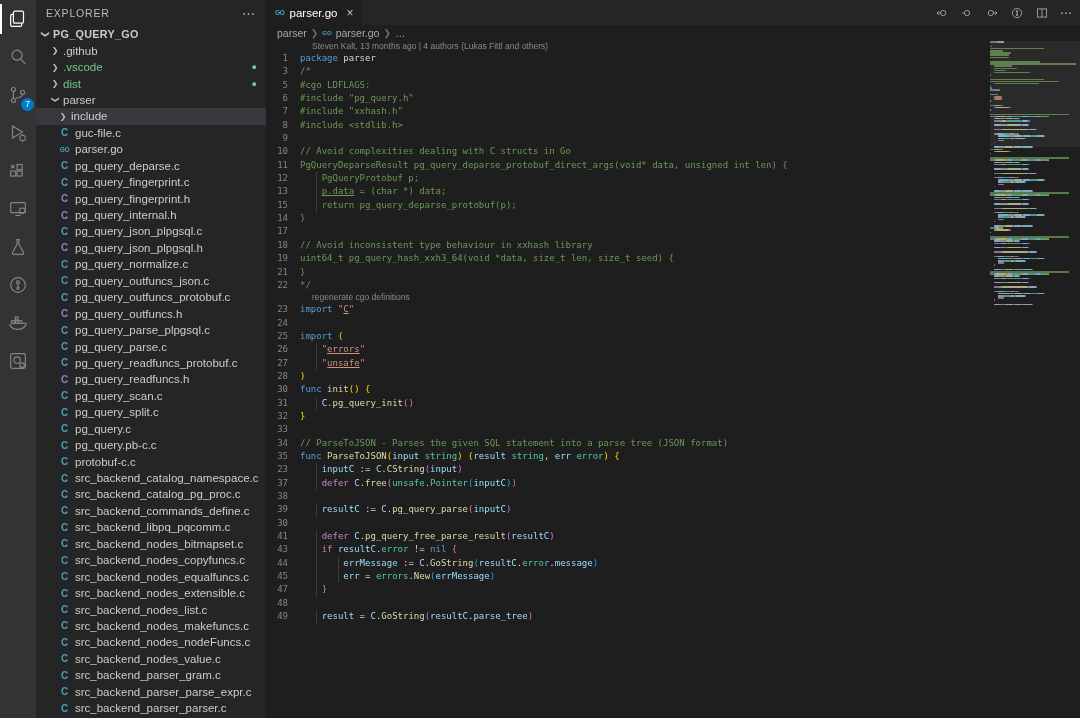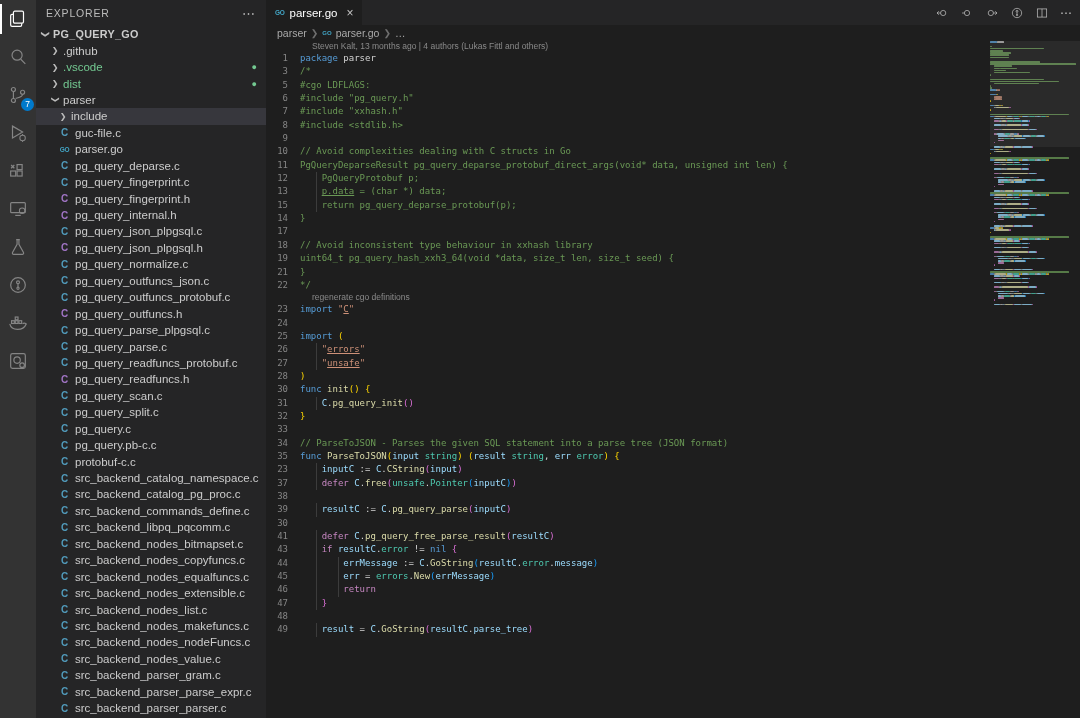--- a/index.html
+++ b/index.html
@@ -420,21 +420,20 @@
         <div class="cline"><span class="ln">35</span><span class="tok-kw">func</span><span class="tok-pl"> </span><span class="tok-fn">ParseToJSON</span><span class="tok-b1">(</span><span class="tok-vr">input</span><span class="tok-pl"> </span><span class="tok-ty">string</span><span class="tok-b1">)</span><span class="tok-pl"> </span><span class="tok-b1">(</span><span class="tok-vr">result</span><span class="tok-pl"> </span><span class="tok-ty">string</span><span class="tok-pl">, </span><span class="tok-vr">err</span><span class="tok-pl"> </span><span class="tok-ty">error</span><span class="tok-b1">)</span><span class="tok-pl"> </span><span class="tok-b1">{</span></div>
         <div class="cline"><span class="ln">23</span><span class="guide" style="left: 50px;"></span><span class="tok-pl">    </span><span class="tok-vr">inputC</span><span class="tok-pl"> := </span><span class="tok-vr">C</span><span class="tok-pl">.</span><span class="tok-fn">CString</span><span class="tok-b2">(</span><span class="tok-vr">input</span><span class="tok-b2">)</span></div>
         <div class="cline"><span class="ln">37</span><span class="guide" style="left: 50px;"></span><span class="tok-pl">    </span><span class="tok-ctl">defer</span><span class="tok-pl"> </span><span class="tok-vr">C</span><span class="tok-pl">.</span><span class="tok-fn">free</span><span class="tok-b2">(</span><span class="tok-ty">unsafe</span><span class="tok-pl">.</span><span class="tok-ty">Pointer</span><span class="tok-b3">(</span><span class="tok-vr">inputC</span><span class="tok-b3">)</span><span class="tok-b2">)</span></div>
         <div class="cline"><span class="ln">38</span></div>
         <div class="cline"><span class="ln">39</span><span class="guide" style="left: 50px;"></span><span class="tok-pl">    </span><span class="tok-vr">resultC</span><span class="tok-pl"> := </span><span class="tok-vr">C</span><span class="tok-pl">.</span><span class="tok-fn">pg_query_parse</span><span class="tok-b2">(</span><span class="tok-vr">inputC</span><span class="tok-b2">)</span></div>
         <div class="cline"><span class="ln">30</span></div>
         <div class="cline"><span class="ln">41</span><span class="guide" style="left: 50px;"></span><span class="tok-pl">    </span><span class="tok-ctl">defer</span><span class="tok-pl"> </span><span class="tok-vr">C</span><span class="tok-pl">.</span><span class="tok-fn">pg_query_free_parse_result</span><span class="tok-b2">(</span><span class="tok-vr">resultC</span><span class="tok-b2">)</span></div>
         <div class="cline"><span class="ln">43</span><span class="guide" style="left: 50px;"></span><span class="tok-pl">    </span><span class="tok-ctl">if</span><span class="tok-pl"> </span><span class="tok-vr">resultC</span><span class="tok-pl">.</span><span class="tok-ty">error</span><span class="tok-pl"> != </span><span class="tok-kw">nil</span><span class="tok-pl"> </span><span class="tok-b2">{</span></div>
         <div class="cline"><span class="ln">44</span><span class="guide" style="left: 50px;"></span><span class="guide" style="left: 71.7px;"></span><span class="tok-pl">        </span><span class="tok-vr">errMessage</span><span class="tok-pl"> := </span><span class="tok-vr">C</span><span class="tok-pl">.</span><span class="tok-fn">GoString</span><span class="tok-b3">(</span><span class="tok-vr">resultC</span><span class="tok-pl">.</span><span class="tok-ty">error</span><span class="tok-pl">.</span><span class="tok-vr">message</span><span class="tok-b3">)</span></div>
         <div class="cline"><span class="ln">45</span><span class="guide" style="left: 50px;"></span><span class="guide" style="left: 71.7px;"></span><span class="tok-pl">        </span><span class="tok-vr">err</span><span class="tok-pl"> = </span><span class="tok-ty">errors</span><span class="tok-pl">.</span><span class="tok-fn">New</span><span class="tok-b3">(</span><span class="tok-vr">errMessage</span><span class="tok-b3">)</span></div>
-        <div class="cline"><span class="ln">46</span><span class="guide" style="left: 50px;"></span><span class="guide" style="left: 71.7px;"></span><span class="tok-pl">        </span><span class="tok-ctl">return</span></div>
         <div class="cline"><span class="ln">47</span><span class="guide" style="left: 50px;"></span><span class="tok-pl">    </span><span class="tok-b2">}</span></div>
         <div class="cline"><span class="ln">48</span></div>
         <div class="cline"><span class="ln">49</span><span class="guide" style="left: 50px;"></span><span class="tok-pl">    </span><span class="tok-vr">result</span><span class="tok-pl"> = </span><span class="tok-vr">C</span><span class="tok-pl">.</span><span class="tok-fn">GoString</span><span class="tok-b2">(</span><span class="tok-vr">resultC</span><span class="tok-pl">.</span><span class="tok-vr">parse_tree</span><span class="tok-b2">)</span></div>
       </div>
     <div class="minimap">
       <div class="mm-content">
           <div class="mm-row">
             <span class="mm-bar" style="width: 7px; background: rgb(86, 156, 214);"></span>
             <span class="mm-bar" style="width: 7px; background: rgb(189, 189, 189);"></span>
           </div>

